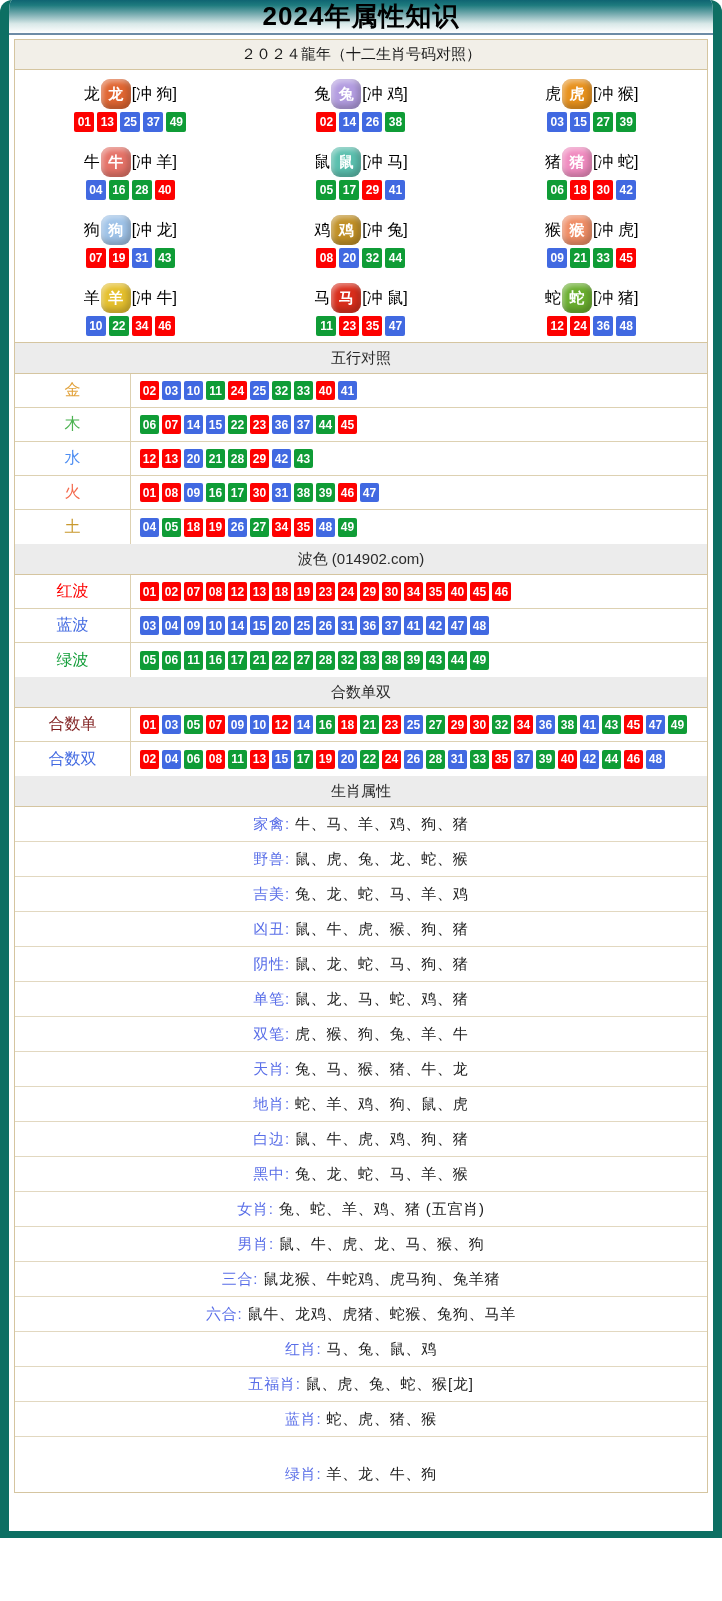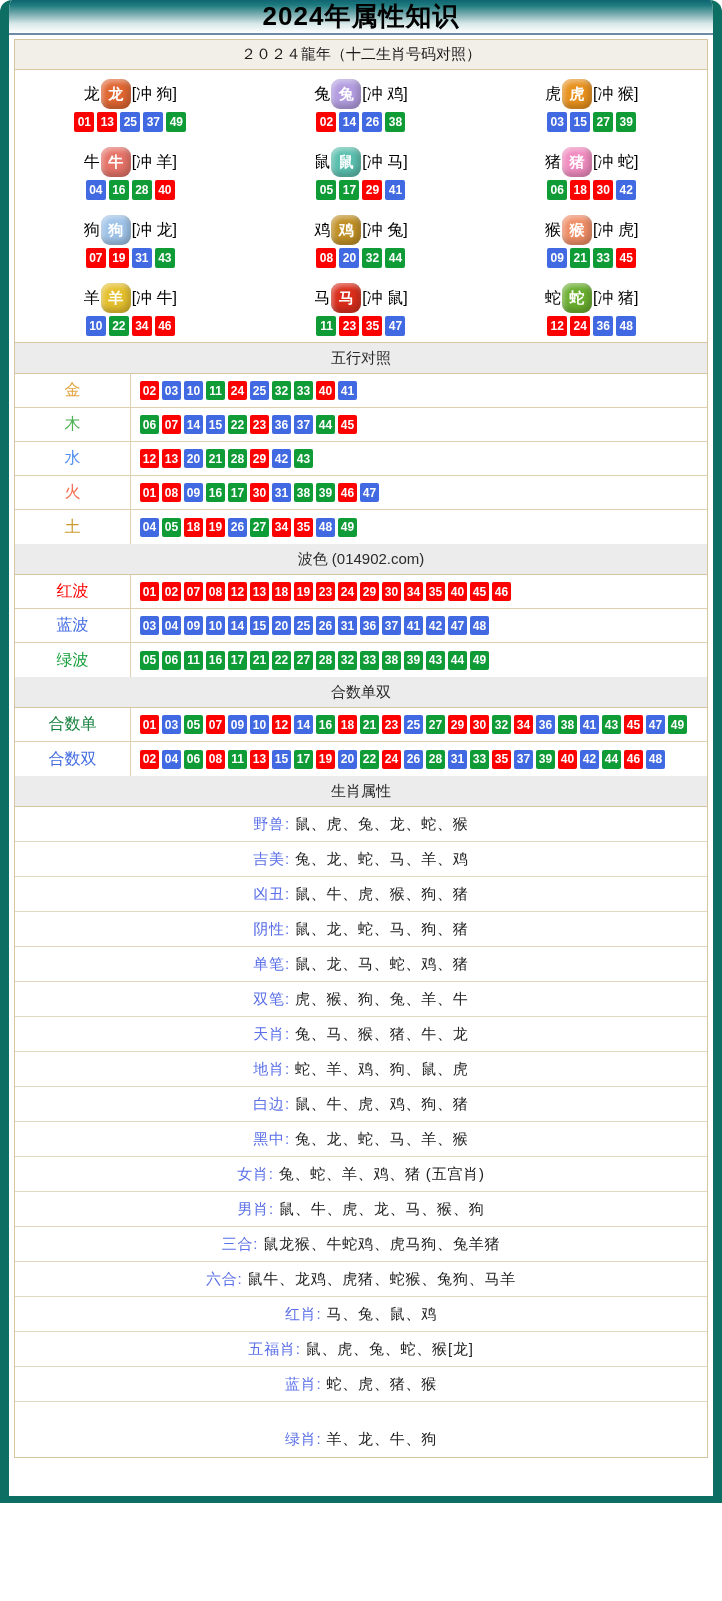--- a/index.html
+++ b/index.html
@@ -399,21 +399,21 @@
               <span class="badge" style="background: rgb(15, 156, 54);">43</span>
               <span class="badge" style="background: rgb(15, 156, 54);">44</span>
               <span class="badge" style="background: rgb(15, 156, 54);">49</span>
             </div>
           </div>
         </div>
 
       <div class="section-header">合数单双</div>
       <div id="sum-parity-rows">
           <div class="num-row">
-            <div class="row-label" style="color: #15803d;">合数单</div>
+            <div class="row-label" style="color: #7f1d1d;">合数单</div>
             <div class="row-nums">
               <span class="badge" style="background: rgb(253, 1, 0);">01</span>
               <span class="badge" style="background: rgb(65, 105, 225);">03</span>
               <span class="badge" style="background: rgb(15, 156, 54);">05</span>
               <span class="badge" style="background: rgb(253, 1, 0);">07</span>
               <span class="badge" style="background: rgb(65, 105, 225);">09</span>
               <span class="badge" style="background: rgb(65, 105, 225);">10</span>
               <span class="badge" style="background: rgb(253, 1, 0);">12</span>
               <span class="badge" style="background: rgb(65, 105, 225);">14</span>
               <span class="badge" style="background: rgb(15, 156, 54);">16</span>
@@ -462,20 +462,24 @@
               <span class="badge" style="background: rgb(15, 156, 54);">44</span>
               <span class="badge" style="background: rgb(253, 1, 0);">46</span>
               <span class="badge" style="background: rgb(65, 105, 225);">48</span>
             </div>
           </div>
         </div>
 
       <div class="section-header">生肖属性</div>
       <div class="attr-rows" id="attribute-rows">
           <div class="attr-row">
+            <span class="attr-label">家禽:</span>
+            <span class="attr-value">牛、马、羊、鸡、狗、猪</span>
+          </div>
+          <div class="attr-row">
             <span class="attr-label">野兽:</span>
             <span class="attr-value">鼠、虎、兔、龙、蛇、猴</span>
           </div>
           <div class="attr-row">
             <span class="attr-label">吉美:</span>
             <span class="attr-value">兔、龙、蛇、马、羊、鸡</span>
           </div>
           <div class="attr-row">
             <span class="attr-label">凶丑:</span>
             <span class="attr-value">鼠、牛、虎、猴、狗、猪</span>

